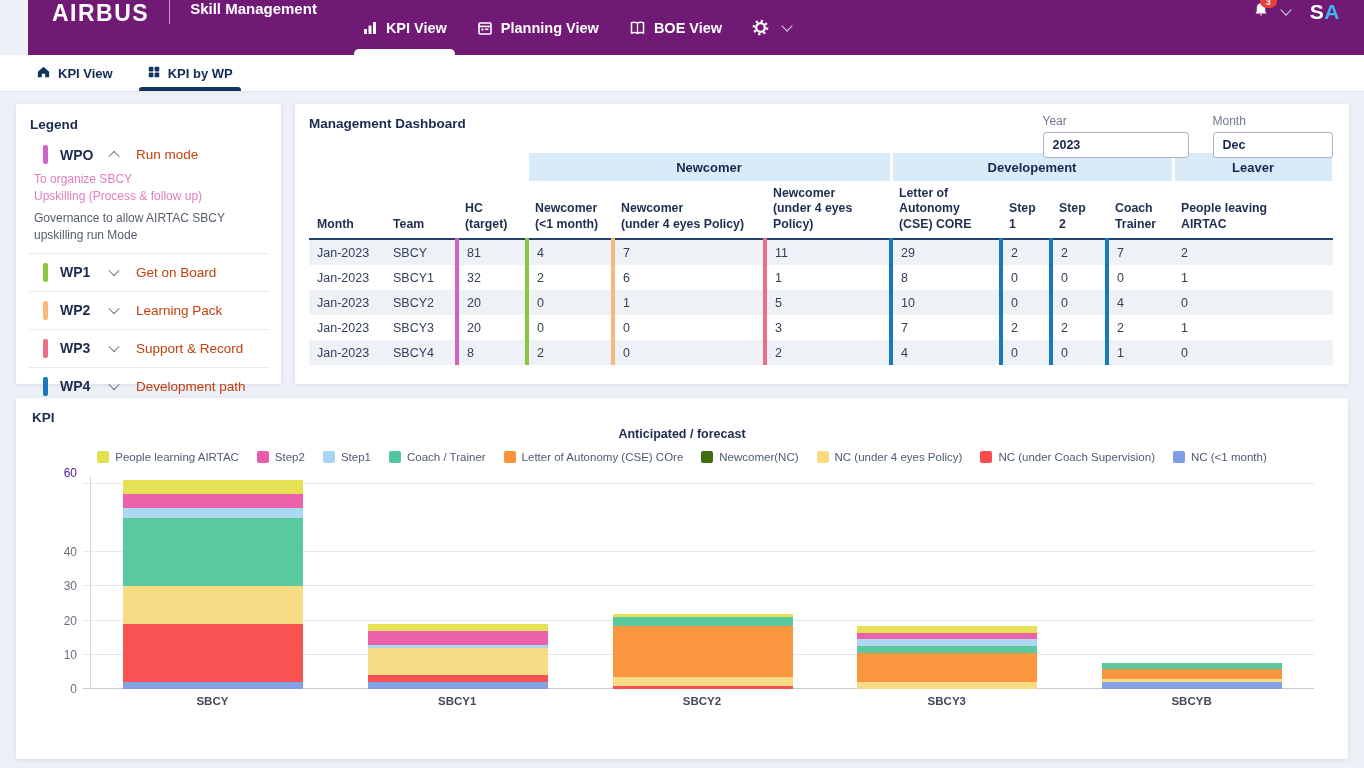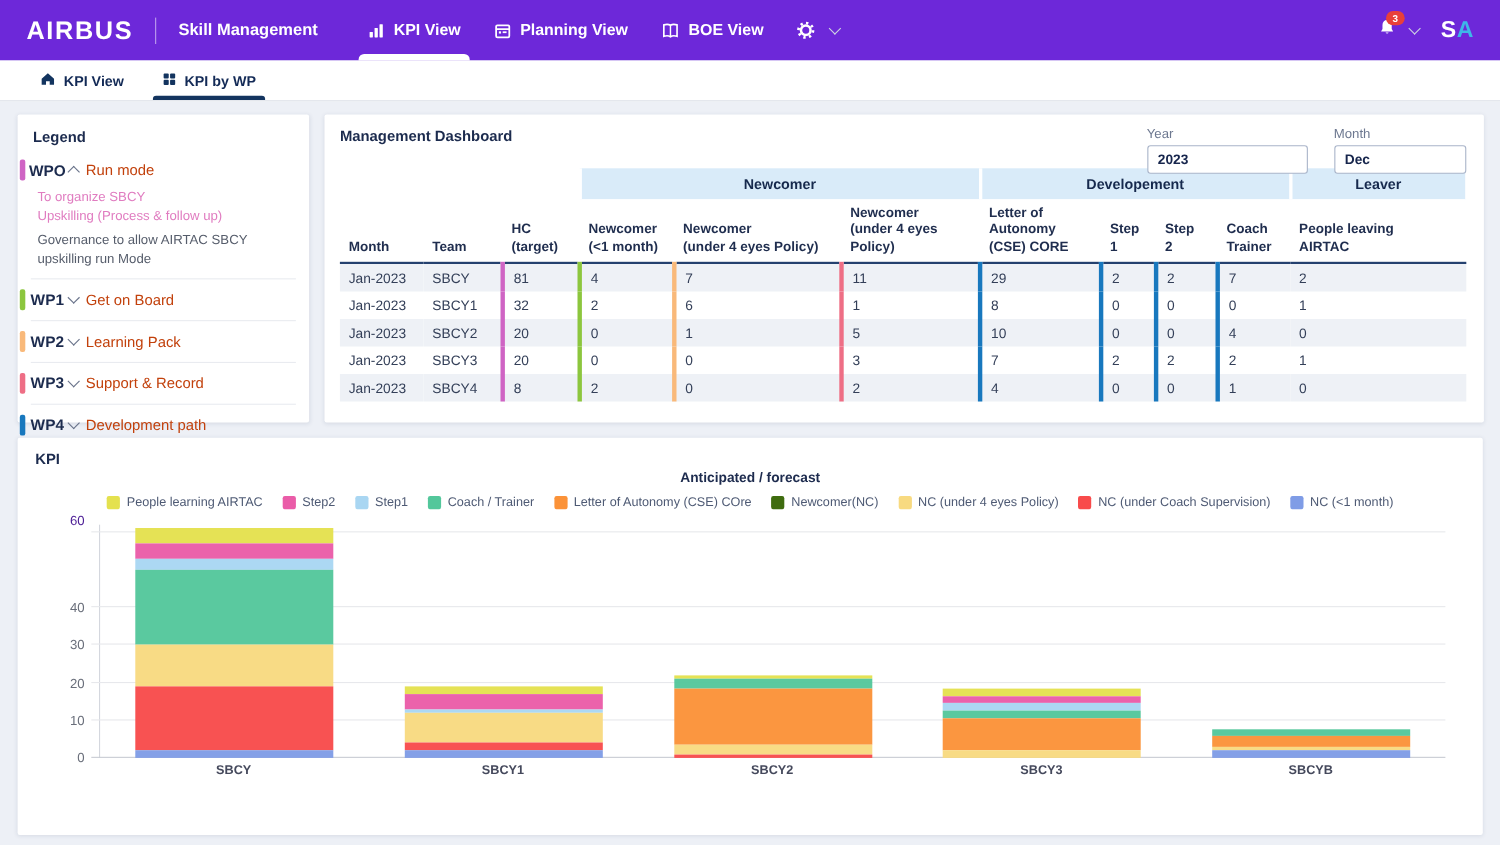--- a/index.html
+++ b/index.html
@@ -1,20 +1,20 @@
 <!DOCTYPE html>
 <html><head>
 <meta charset="utf-8">
 <style>
   html,body{margin:0;padding:0;}
   body{width:1364px;height:768px;background:#edf0f6;font-family:"Liberation Sans",sans-serif;overflow:hidden;}
   [data-interactable="true"]{cursor:pointer;}
 
   
-  .navbar{height:55px;background:#6d28d9;display:flex;align-items:center;color:#fff;padding:0 24px;box-sizing:border-box;}
+  .navbar{height:55px;background:#701a75;display:flex;align-items:flex-start;color:#fff;padding:0 24px;box-sizing:border-box;margin-left:28px;}
   .brand{font-size:23px;font-weight:bold;letter-spacing:1.5px;}
   .nav-divider{width:1px;height:24px;background:rgba(255,255,255,.55);margin:0 20px;}
   .product{font-size:15px;font-weight:bold;margin-right:30px;}
   .nav-items{display:flex;align-items:stretch;height:55px;}
   .nav-item{position:relative;display:flex;align-items:center;gap:8px;padding:0 15px;font-size:14.5px;font-weight:bold;color:#fff;}
   .nav-item .icon{display:flex;align-items:center;}
   .tabline{position:absolute;bottom:0;left:7px;right:7px;height:6px;background:#fff;border-radius:5px 5px 0 0;}
   .caret{width:7px;height:7px;border-right:1.6px solid #cfd6e2;border-bottom:1.6px solid #cfd6e2;transform:rotate(45deg);margin-left:6px;margin-top:-4px;display:inline-block;}
   .nav-right{margin-left:auto;display:flex;align-items:center;gap:6px;}
   .bell-wrap{position:relative;display:flex;align-items:center;}
@@ -30,21 +30,21 @@
   
   .main{padding:12px 16px;box-sizing:border-box;}
   .row1{display:flex;gap:14px;}
   .panel{background:#fff;border-radius:2px;box-shadow:0 1px 4px rgba(20,40,80,.10);box-sizing:border-box;}
   .legend-panel{width:265px;height:280px;padding:13px 0 0 0;flex:none;}
   .dash-panel{flex:1;height:280px;padding:12px 14px;position:relative;}
   .kpi-panel{margin-top:14px;height:361px;padding:12px 16px;position:relative;}
 
   
   .lg-title{font-size:13.5px;font-weight:bold;color:#1c2b4e;padding:0 14px 6px 14px;}
-  .lg-row{display:flex;align-items:center;gap:1px;padding:7px 2px;text-align:center;}
+  .lg-row{display:flex;align-items:center;gap:12px;padding:7px 27px;}
   .lg-bar{width:5px;height:19px;border-radius:2px;flex:none;}
   .lg-code{font-size:14px;font-weight:bold;color:#1c2b4e;width:38px;}
   .chev{width:7px;height:7px;border-right:1.6px solid #69738a;border-bottom:1.6px solid #69738a;display:inline-block;flex:none;margin-right:6px;}
   .chev.down{transform:rotate(45deg) translate(-1px,-1px);}
   .chev.up{transform:rotate(-135deg) translate(-1px,-1px);}
   .lg-label{font-size:13.5px;color:#c2410c;}
   .lg-desc-pink{font-size:12px;color:#e07cc0;padding:0 14px 4px 18px;white-space:pre-line;line-height:1.45;}
   .lg-desc-gray{font-size:12px;color:#565d6b;padding:0 14px 6px 18px;white-space:pre-line;line-height:1.45;}
   .lg-divider{height:1px;background:#e9ebf0;margin:2px 12px;}
 

